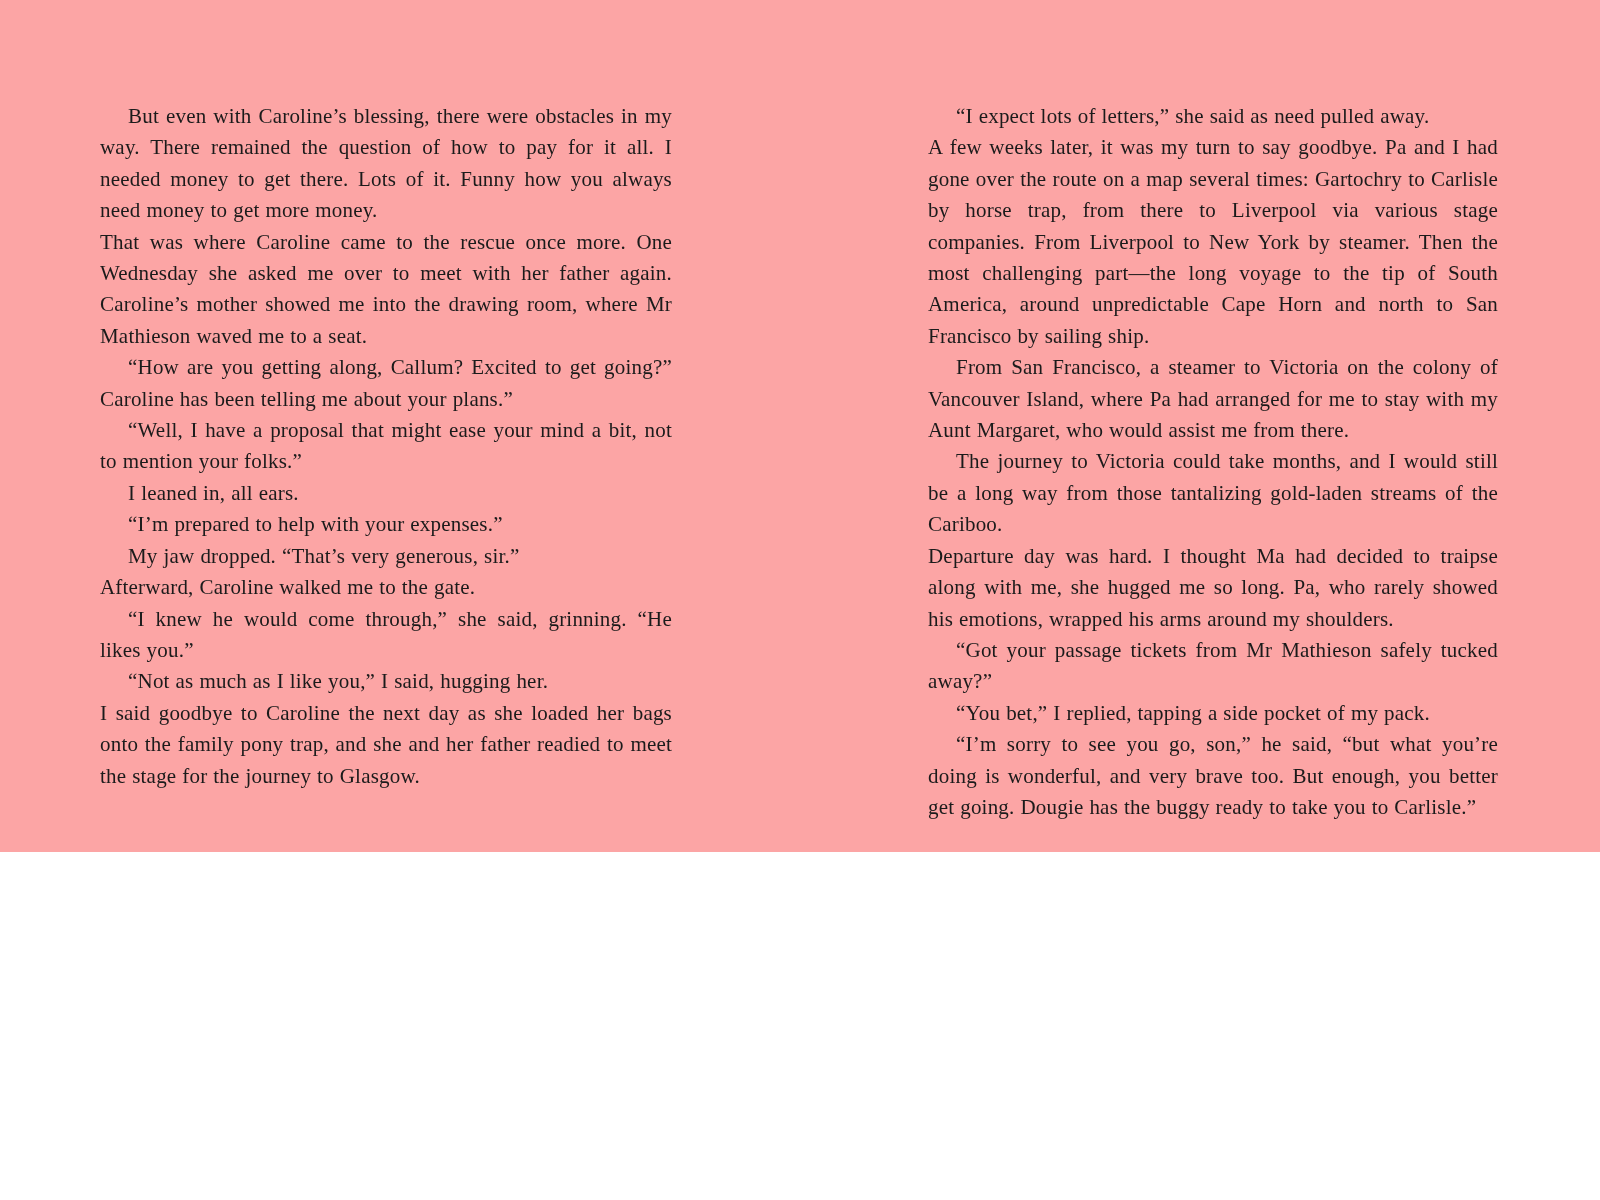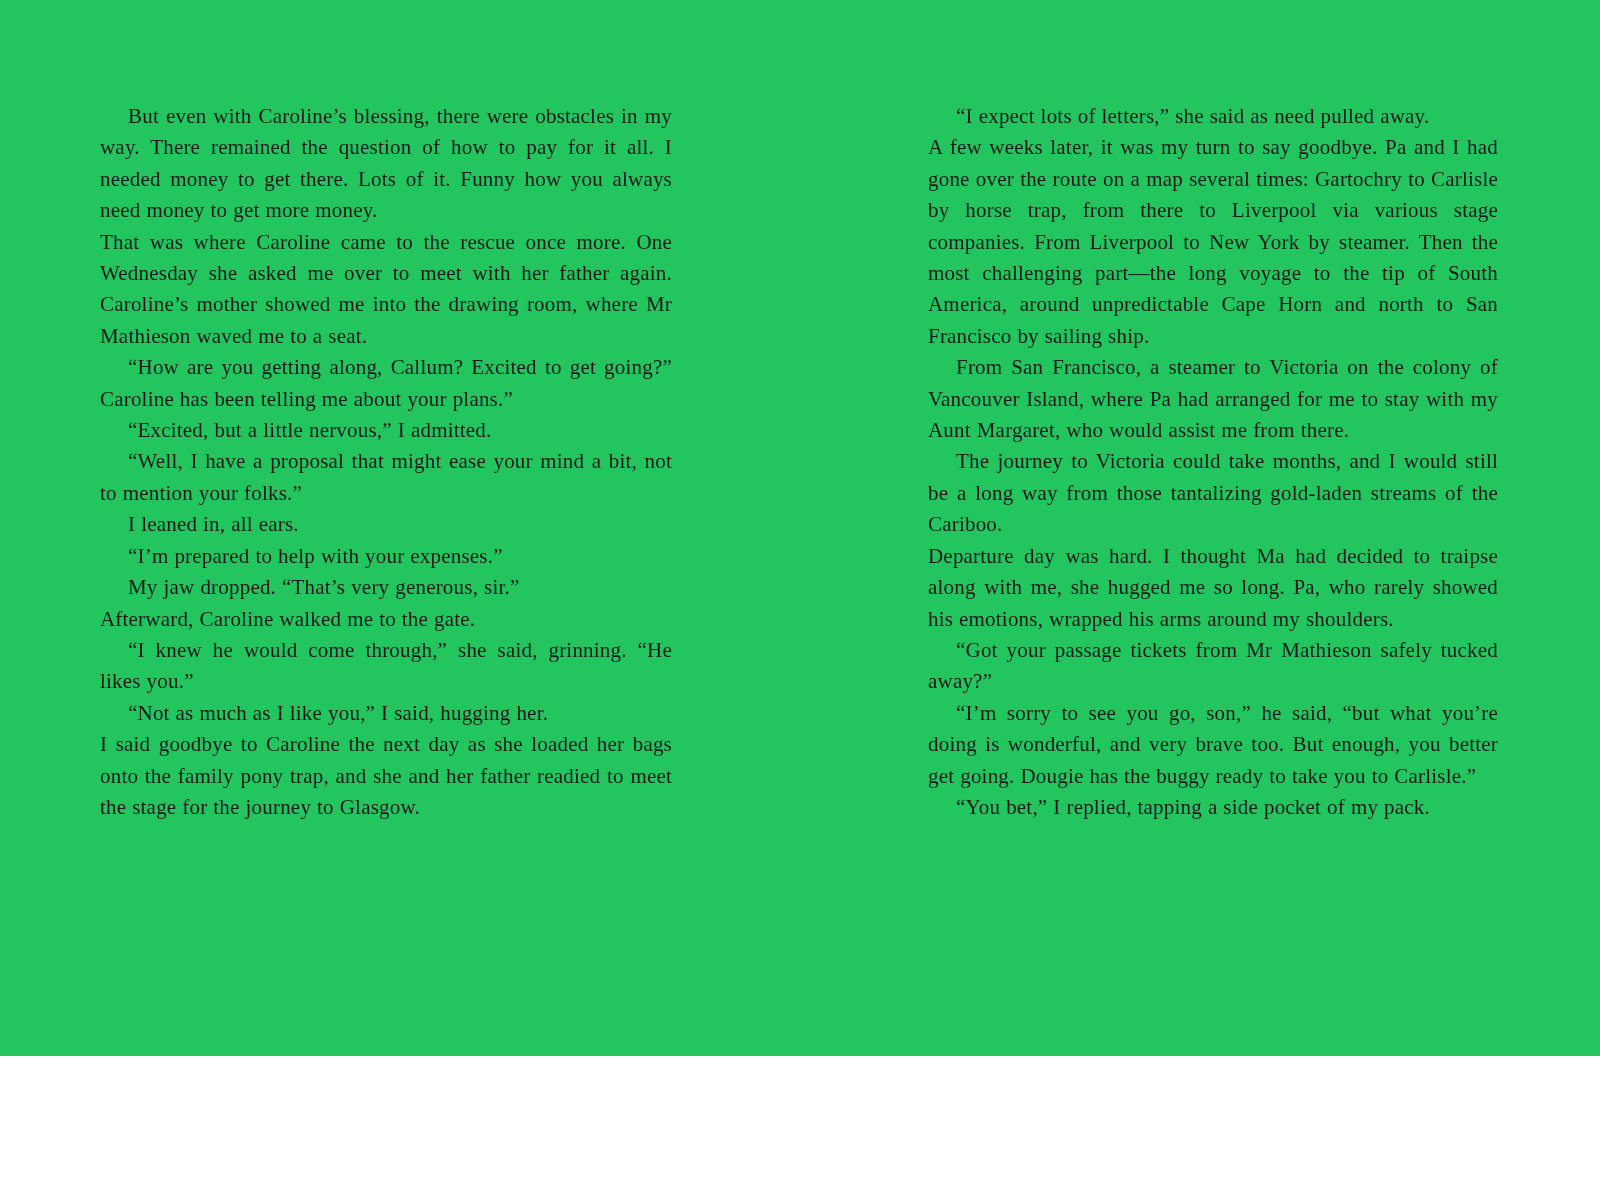--- a/index.html
+++ b/index.html
@@ -3,22 +3,22 @@
 <meta charset="utf-8">
 <style>
   html, body {
     margin: 0;
     padding: 0;
     background: #ffffff;
   }
   .spread {
     position: relative;
     width: 1600px;
-    height: 1056px;
-    background: #22c55e;
+    height: 852px;
+    background: #fca5a5;
     overflow: hidden;
   }
   .page {
     position: absolute;
     top: 0;
     height: 1200px;
   }
   .page.left  { left: 100px; width: 572px; }
   .page.right { left: 928px; width: 570px; }
   .text-block {
@@ -54,38 +54,37 @@
 </style>
 </head>
 <body>
 
 <div class="spread">
   <div class="page left">
     <div class="text-block">
         <p class="indent">But even with Caroline’s blessing, there were obstacles in my way. There remained the question of how to pay for it all. I needed money to get there. Lots of it. Funny how you always need money to get more money.</p>
         <p class=" space-before">That was where Caroline came to the rescue once more. One Wednesday she asked me over to meet with her father again. Caroline’s mother showed me into the drawing room, where Mr Mathieson waved me to a seat.</p>
         <p class="indent">“How are you getting along, Callum? Excited to get going?” Caroline has been telling me about your plans.”</p>
-        <p class="indent">“Excited, but a little nervous,” I admitted.</p>
         <p class="indent">“Well, I have a proposal that might ease your mind a bit, not to mention your folks.”</p>
         <p class="indent">I leaned in, all ears.</p>
         <p class="indent">“I’m prepared to help with your expenses.”</p>
         <p class="indent">My jaw dropped. “That’s very generous, sir.”</p>
         <p class=" space-before">Afterward, Caroline walked me to the gate.</p>
         <p class="indent">“I knew he would come through,” she said, grinning. “He likes you.”</p>
         <p class="indent">“Not as much as I like you,” I said, hugging her.</p>
         <p class=" space-before">I said goodbye to Caroline the next day as she loaded her bags onto the family pony trap, and she and her father readied to meet the stage for the journey to Glasgow.</p>
       </div>
     <div class="folio">10</div>
   </div>
   <div class="page right">
     <div class="text-block">
         <p class="indent">“I expect lots of letters,” she said as need pulled away.</p>
         <p class=" space-before">A few weeks later, it was my turn to say goodbye. Pa and I had gone over the route on a map several times: Gartochry to Carlisle by horse trap, from there to Liverpool via various stage companies. From Liverpool to New York by steamer. Then the most challenging part—the long voyage to the tip of South America, around unpredictable Cape Horn and north to San Francisco by sailing ship.</p>
         <p class="indent">From San Francisco, a steamer to Victoria on the colony of Vancouver Island, where Pa had arranged for me to stay with my Aunt Margaret, who would assist me from there.</p>
         <p class="indent">The journey to Victoria could take months, and I would still be a long way from those tantalizing gold-laden streams of the Cariboo.</p>
         <p class=" space-before">Departure day was hard. I thought Ma had decided to traipse along with me, she hugged me so long. Pa, who rarely showed his emotions, wrapped his arms around my shoulders.</p>
         <p class="indent">“Got your passage tickets from Mr Mathieson safely tucked away?”</p>
+        <p class="indent">“You bet,” I replied, tapping a side pocket of my pack.</p>
         <p class="indent">“I’m sorry to see you go, son,” he said, “but what you’re doing is wonderful, and very brave too. But enough, you better get going. Dougie has the buggy ready to take you to Carlisle.”</p>
-        <p class="indent">“You bet,” I replied, tapping a side pocket of my pack.</p>
       </div>
     <div class="folio">11</div>
   </div>
 </div>
 
 </body></html>

